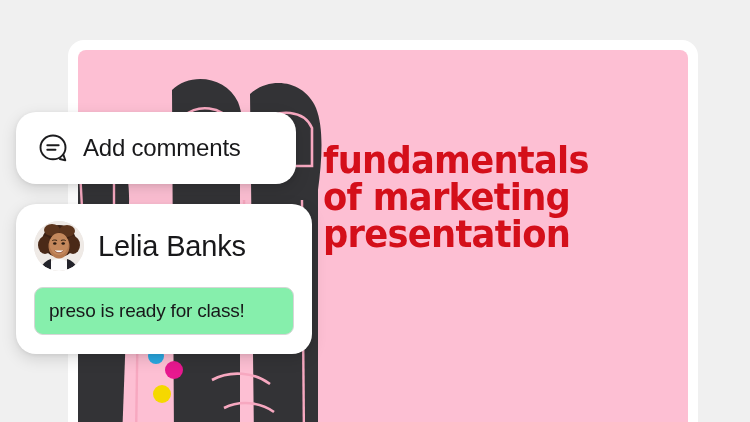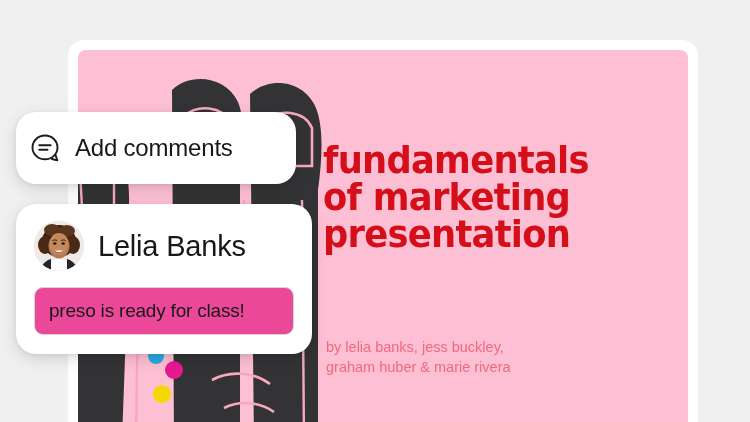--- a/index.html
+++ b/index.html
@@ -83,21 +83,21 @@
     box-shadow:0 5px 16px rgba(0,0,0,0.13), 0 1px 4px rgba(0,0,0,0.07);
   }
 
   #add-comments-card {
     left:16px; top:112px;
     width:280px; height:72px;
     border-radius:20px;
     display:flex;
     align-items:center;
     gap:15px;
-    padding:0 14px;
+    padding:0 22px;
     cursor:pointer;
   }
   #add-comments-card .cmt-icon {
     width:30px; height:30px;
     flex:0 0 30px;
     display:block;
   }
   #add-comments-label {
     font-size:24px;
     color:#18181a;
@@ -132,21 +132,21 @@
     color:#18181a;
     letter-spacing:-0.2px;
     white-space:nowrap;
   }
   #comment-input {
     margin-top:15px;
     width:100%;
     height:48px;
     border:1px solid #d6d6d6;
     border-radius:9px;
-    background:#ec4899;
+    background:#86efac;
     font-family:"Liberation Sans", sans-serif;
     font-size:19px;
     color:#18181a;
     padding:0 14px;
     letter-spacing:-0.2px;
     outline:none;
   }
 </style>
 </head>
 <body>
@@ -192,24 +192,20 @@
           <circle cx="84" cy="344" r="9" fill="#f5d800"></circle>
         </svg>
       </div>
 
       <div id="slide-title" style="color: rgb(212, 15, 26);">
         <span class="tl">fundamentals</span>
         <span class="tl">of marketing</span>
         <span class="tl">presentation</span>
       </div>
 
-      <div id="slide-byline" style="color: rgb(239, 106, 126);">
-        <span class="bl">by lelia banks, jess buckley,</span>
-        <span class="bl">graham huber &amp; marie rivera</span>
-      </div>
 
     </div>
   </div>
 
   <div id="add-comments-card" class="float-card">
     <span class="cmt-icon">
       <svg viewBox="0 0 30 30" xmlns="http://www.w3.org/2000/svg" aria-hidden="true">
         <path d="M15 2.5 C21.9 2.5 27.5 7.8 27.5 14.4 C27.5 21 21.9 26.3 15 26.3 L15 26.3 C8.1 26.3 2.5 21 2.5 14.4 C2.5 7.8 8.1 2.5 15 2.5 Z" fill="none" stroke="#1c1c1e" stroke-width="1.9"></path>
         <path d="M25.6 22.2 L27.3 27.4 L21.9 26.0" fill="none" stroke="#1c1c1e" stroke-width="1.9" stroke-linejoin="round" stroke-linecap="round"></path>
         <line x1="9.3" y1="12.2" x2="20.7" y2="12.2" stroke="#1c1c1e" stroke-width="1.9" stroke-linecap="round"></line>

